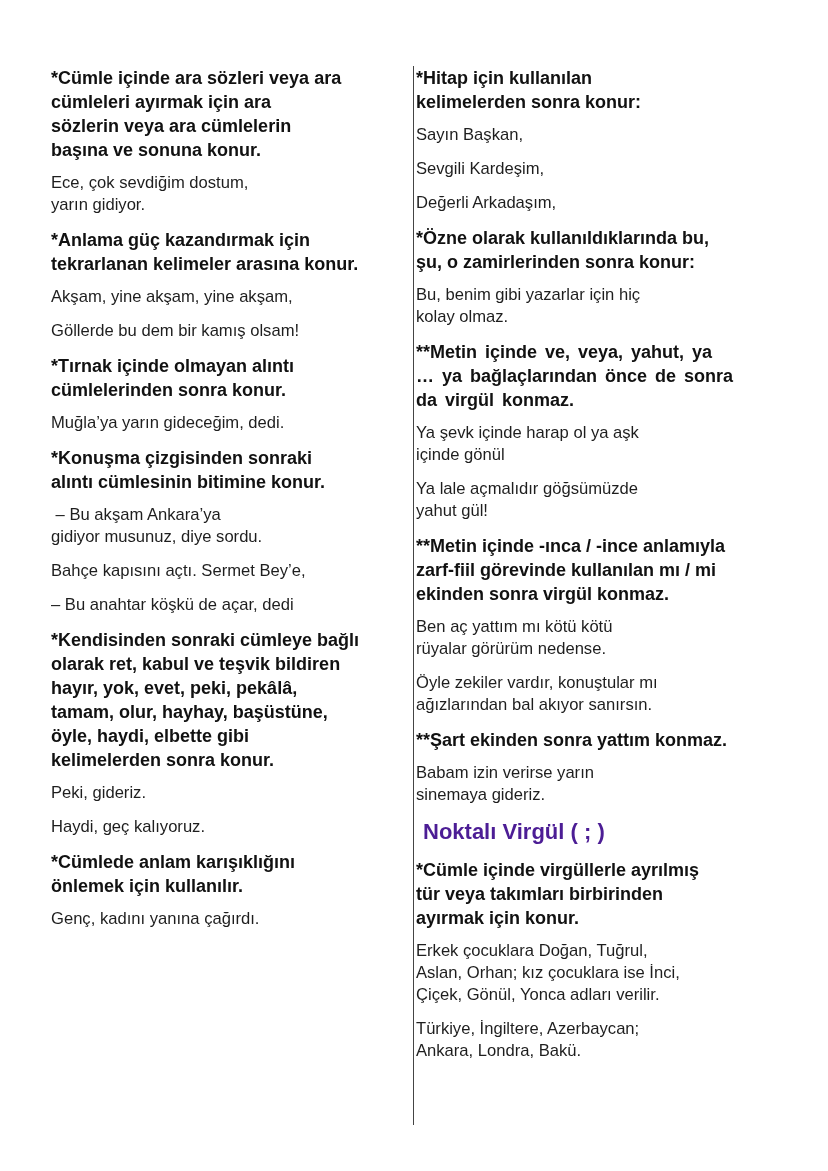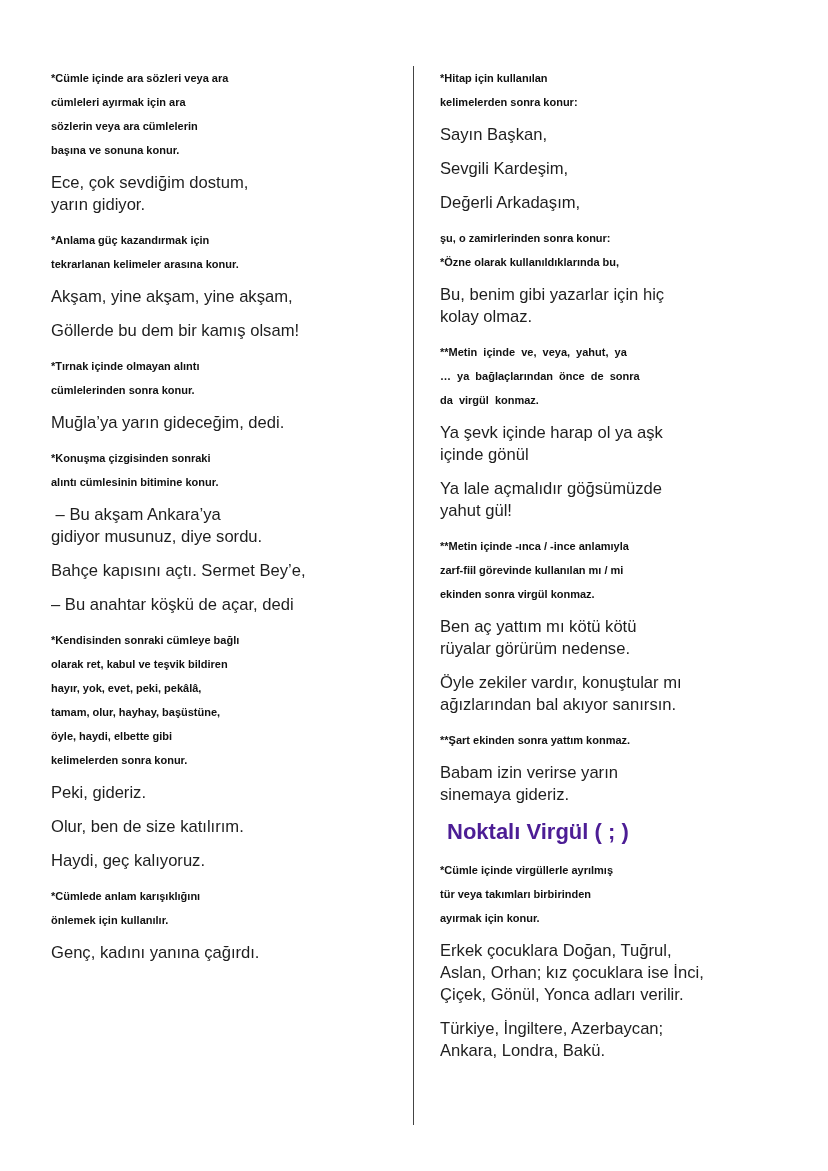--- a/index.html
+++ b/index.html
@@ -18,32 +18,32 @@
     .page {
       position: absolute;
       left: 0; top: 0;
       width: 828px; height: 1171px;
     }
     .col {
       position: absolute;
       top: 66px;
     }
     .col-left { left: 51px; width: 350px; }
-    .col-right { left: 440px; width: 345px; }
+    .col-right { left: 416px; width: 345px; }
     .divider {
       position: absolute;
       left: 413px;
       top: 66px;
       width: 1px;
       height: 1059px;
       background: #444444;
     }
     .rule {
       font-weight: bold;
-      font-size: 11px;
+      font-size: 18px;
       line-height: 24px;
       margin: 0 0 10px 0;
       color: #111111;
     }
     .rule.justify { text-align: justify; text-align-last: left; word-spacing: 3px; }
     .ex {
       font-size: 16.6px;
       line-height: 22px;
       margin: 0 0 12px 0;
       color: #1e1e1e;
@@ -107,23 +107,20 @@
         <span style="display: block; white-space: pre;">olarak ret, kabul ve teşvik bildiren</span>
         <span style="display: block; white-space: pre;">hayır, yok, evet, peki, pekâlâ,</span>
         <span style="display: block; white-space: pre;">tamam, olur, hayhay, başüstüne,</span>
         <span style="display: block; white-space: pre;">öyle, haydi, elbette gibi</span>
         <span style="display: block; white-space: pre;">kelimelerden sonra konur.</span>
       </div>
       <div class="ex">
         <span style="display: block; white-space: pre;">Peki, gideriz.</span>
       </div>
       <div class="ex">
-        <span style="display: block; white-space: pre;">Olur, ben de size katılırım.</span>
-      </div>
-      <div class="ex">
         <span style="display: block; white-space: pre;">Haydi, geç kalıyoruz.</span>
       </div>
       <div class="rule">
         <span style="display: block; white-space: pre;">*Cümlede anlam karışıklığını</span>
         <span style="display: block; white-space: pre;">önlemek için kullanılır.</span>
       </div>
       <div class="ex">
         <span style="display: block; white-space: pre;">Genç, kadını yanına çağırdı.</span>
       </div>
     </div>
@@ -136,22 +133,22 @@
       <div class="ex">
         <span style="display: block; white-space: pre;">Sayın Başkan,</span>
       </div>
       <div class="ex">
         <span style="display: block; white-space: pre;">Sevgili Kardeşim,</span>
       </div>
       <div class="ex">
         <span style="display: block; white-space: pre;">Değerli Arkadaşım,</span>
       </div>
       <div class="rule">
+        <span style="display: block; white-space: pre;">*Özne olarak kullanıldıklarında bu,</span>
         <span style="display: block; white-space: pre;">şu, o zamirlerinden sonra konur:</span>
-        <span style="display: block; white-space: pre;">*Özne olarak kullanıldıklarında bu,</span>
       </div>
       <div class="ex">
         <span style="display: block; white-space: pre;">Bu, benim gibi yazarlar için hiç</span>
         <span style="display: block; white-space: pre;">kolay olmaz.</span>
       </div>
       <div class="rule justify">
         <span style="display: block; white-space: pre;">**Metin içinde ve, veya, yahut, ya</span>
         <span style="display: block; white-space: pre;">… ya bağlaçlarından önce de sonra</span>
         <span style="display: block; white-space: pre;">da virgül konmaz.</span>
       </div>

